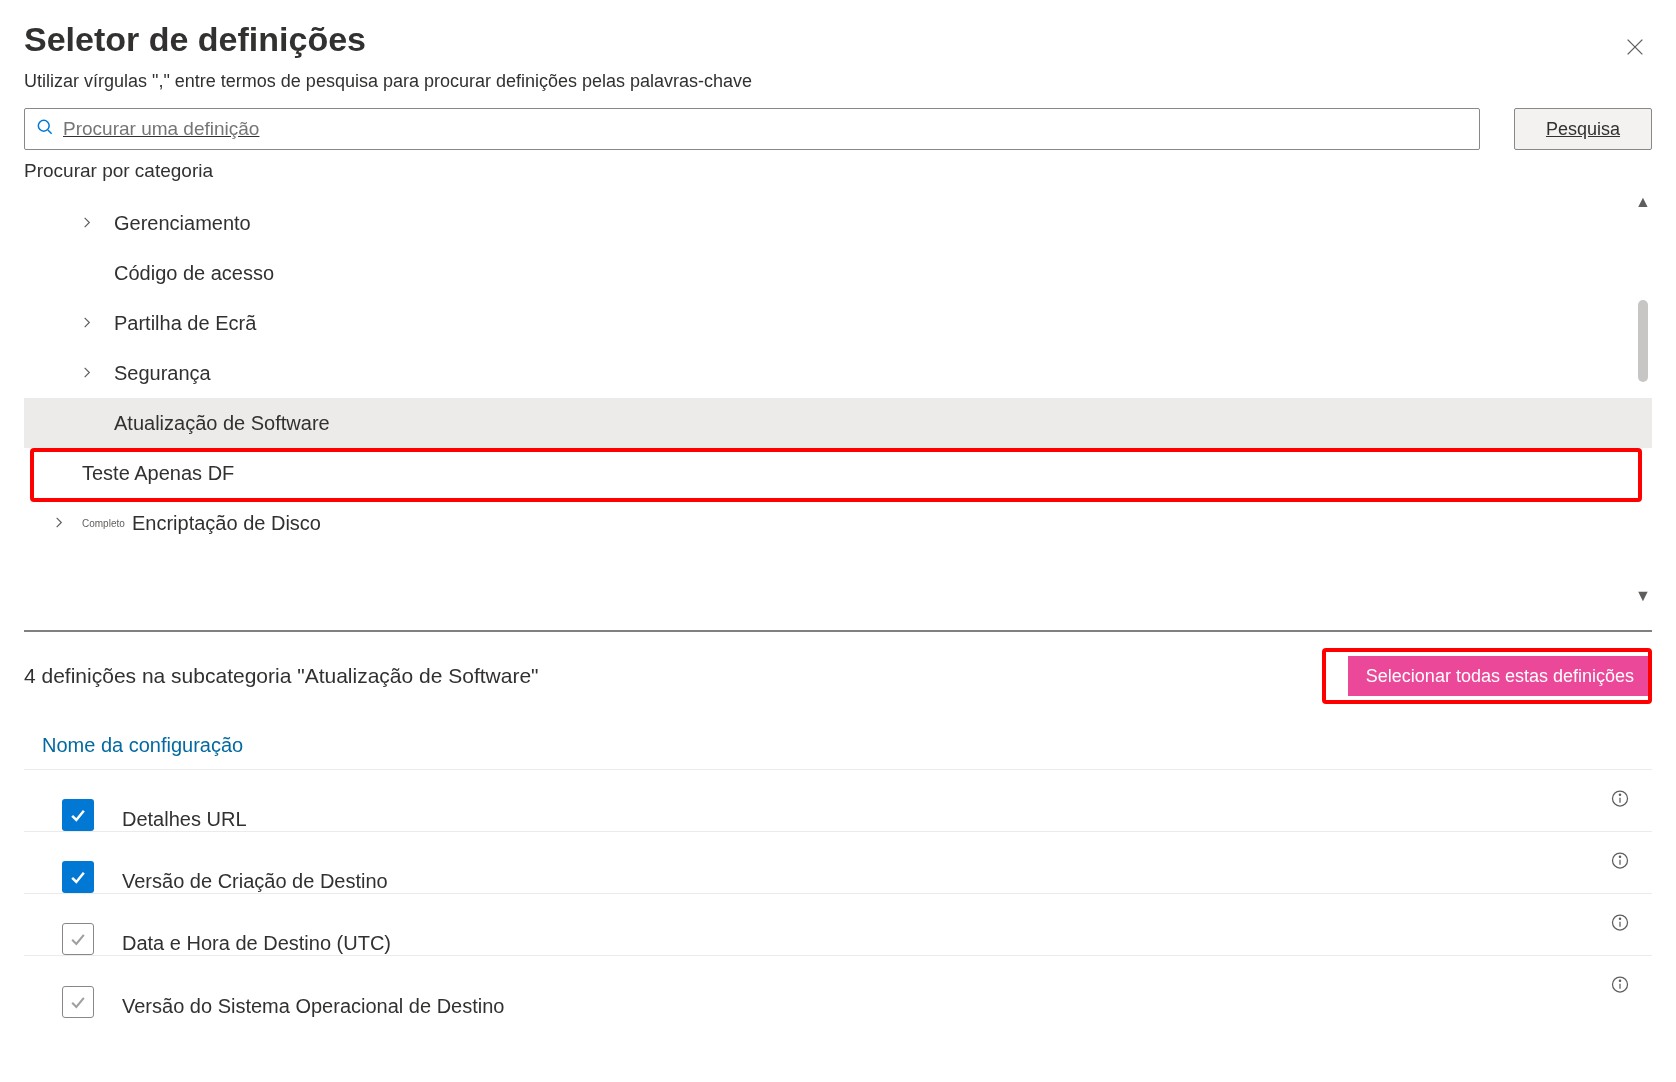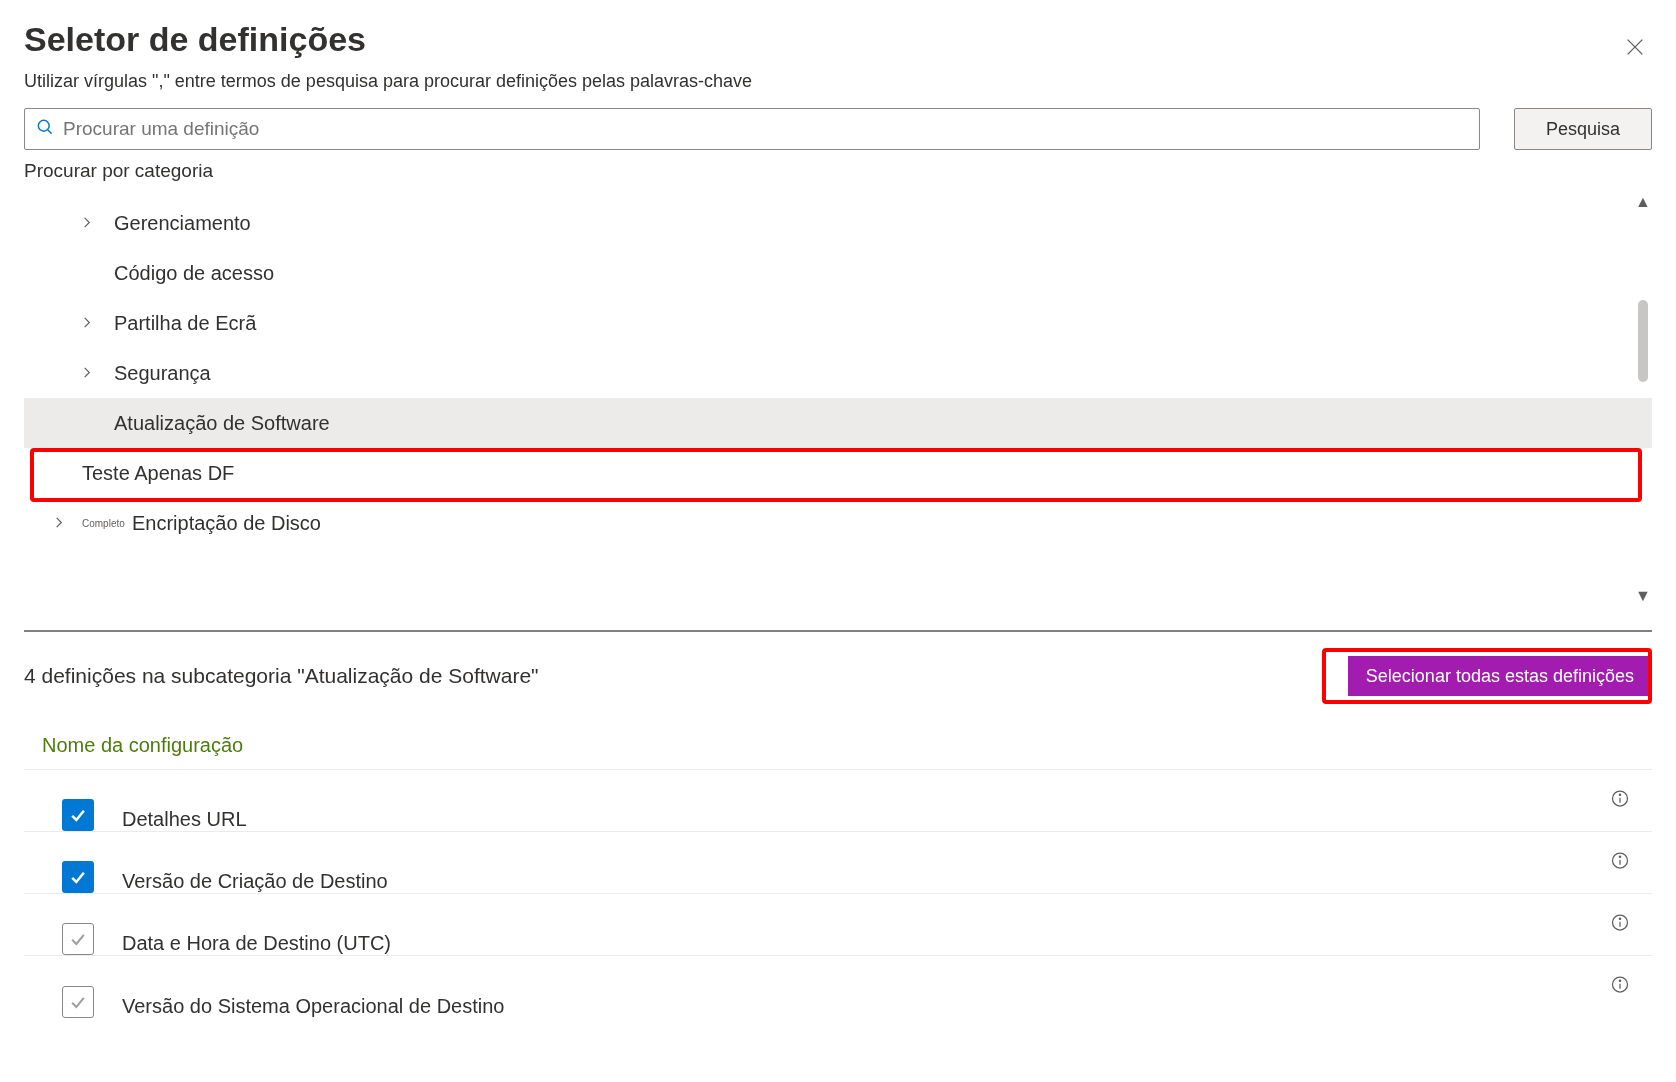--- a/index.html
+++ b/index.html
@@ -32,20 +32,21 @@
   }
   .hint {
     font-size: 18px;
     color: #323130;
     margin-bottom: 16px;
   }
   .search-row {
     display: flex;
     gap: 34px;
     margin-bottom: 10px;
+    text-decoration: underline;
   }
   .search-box {
     flex: 1;
     display: flex;
     align-items: center;
     border: 1px solid #8a8886;
     border-radius: 2px;
     height: 42px;
     padding: 0 10px;
   }
@@ -140,31 +141,31 @@
   }
   .sub-row {
     display: flex;
     justify-content: space-between;
     align-items: center;
     margin-bottom: 28px;
     position: relative;
   }
   .sub-text { font-size: 21px; color: #323130; }
   .select-all {
-    background: #a21caf;
+    background: #ec4899;
     color: #ffffff;
     border: none;
     font-size: 18px;
     height: 40px;
     padding: 0 18px;
     cursor: pointer;
   }
   .col-header {
     font-size: 20px;
-    color: #4d7c0f;
+    color: #0369a1;
     padding: 10px 0 12px 18px;
     border-bottom: 1px solid #edebe9;
   }
   .cfg-row {
     display: flex;
     align-items: flex-end;
     height: 62px;
     padding-left: 38px;
     border-bottom: 1px solid #edebe9;
     gap: 28px;

